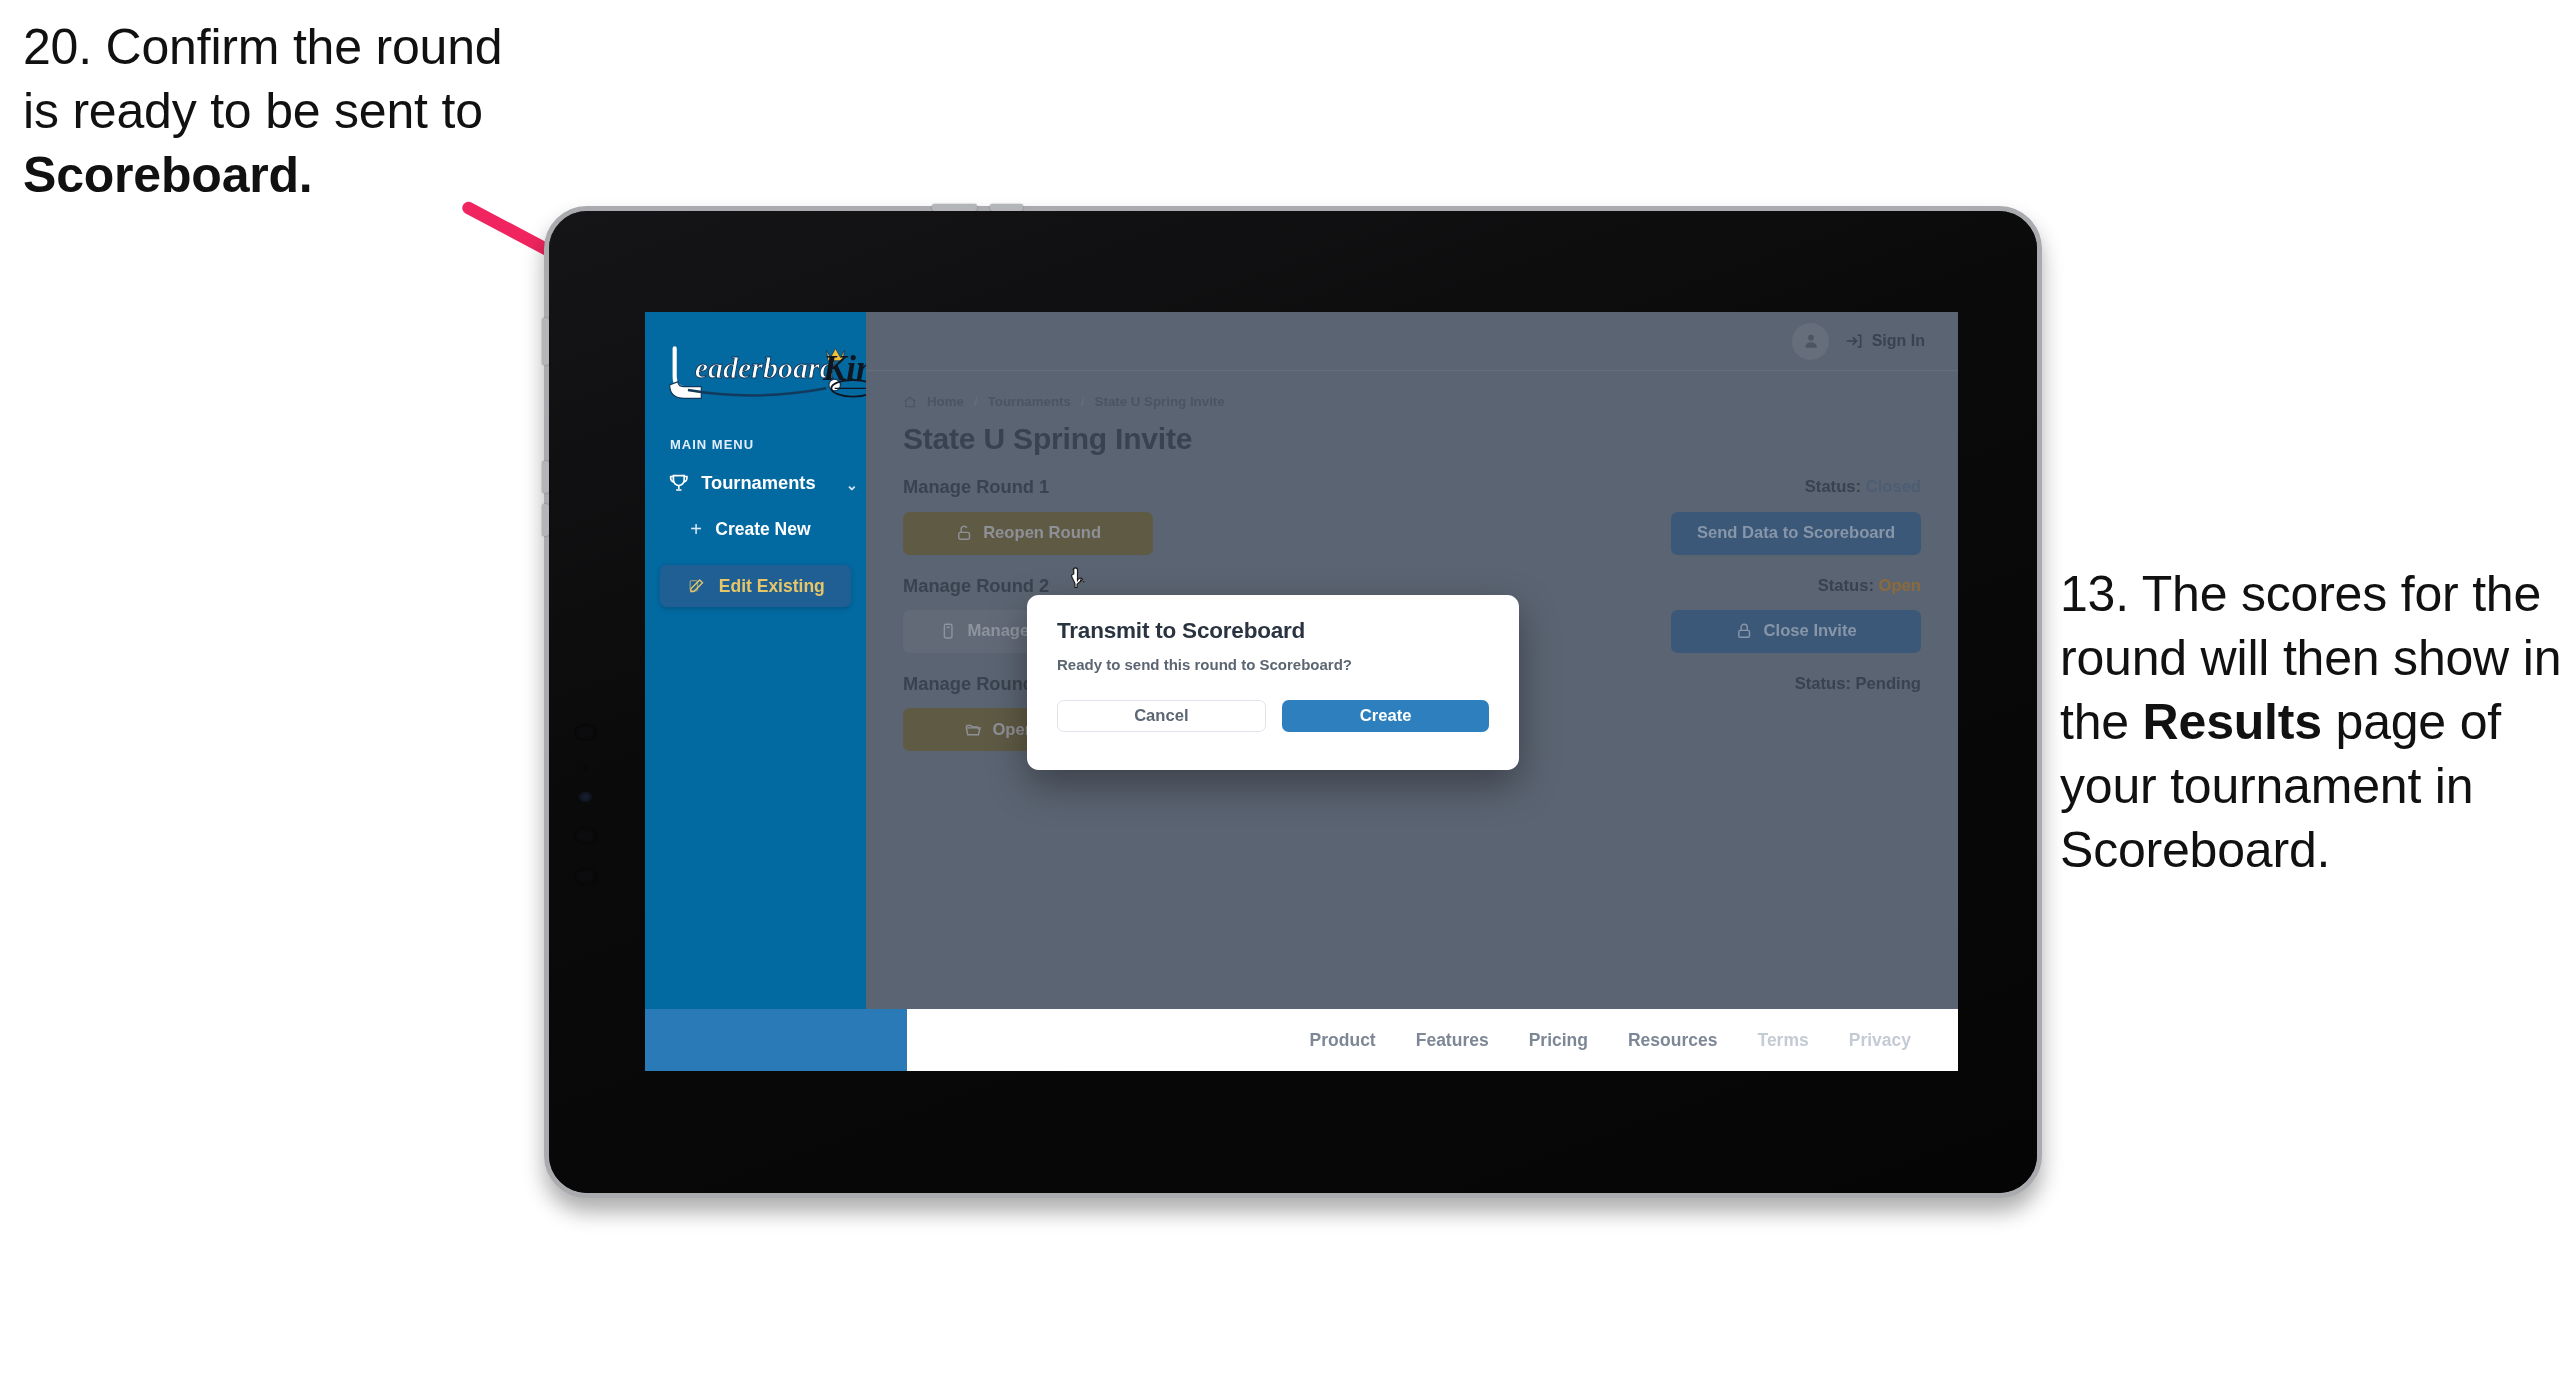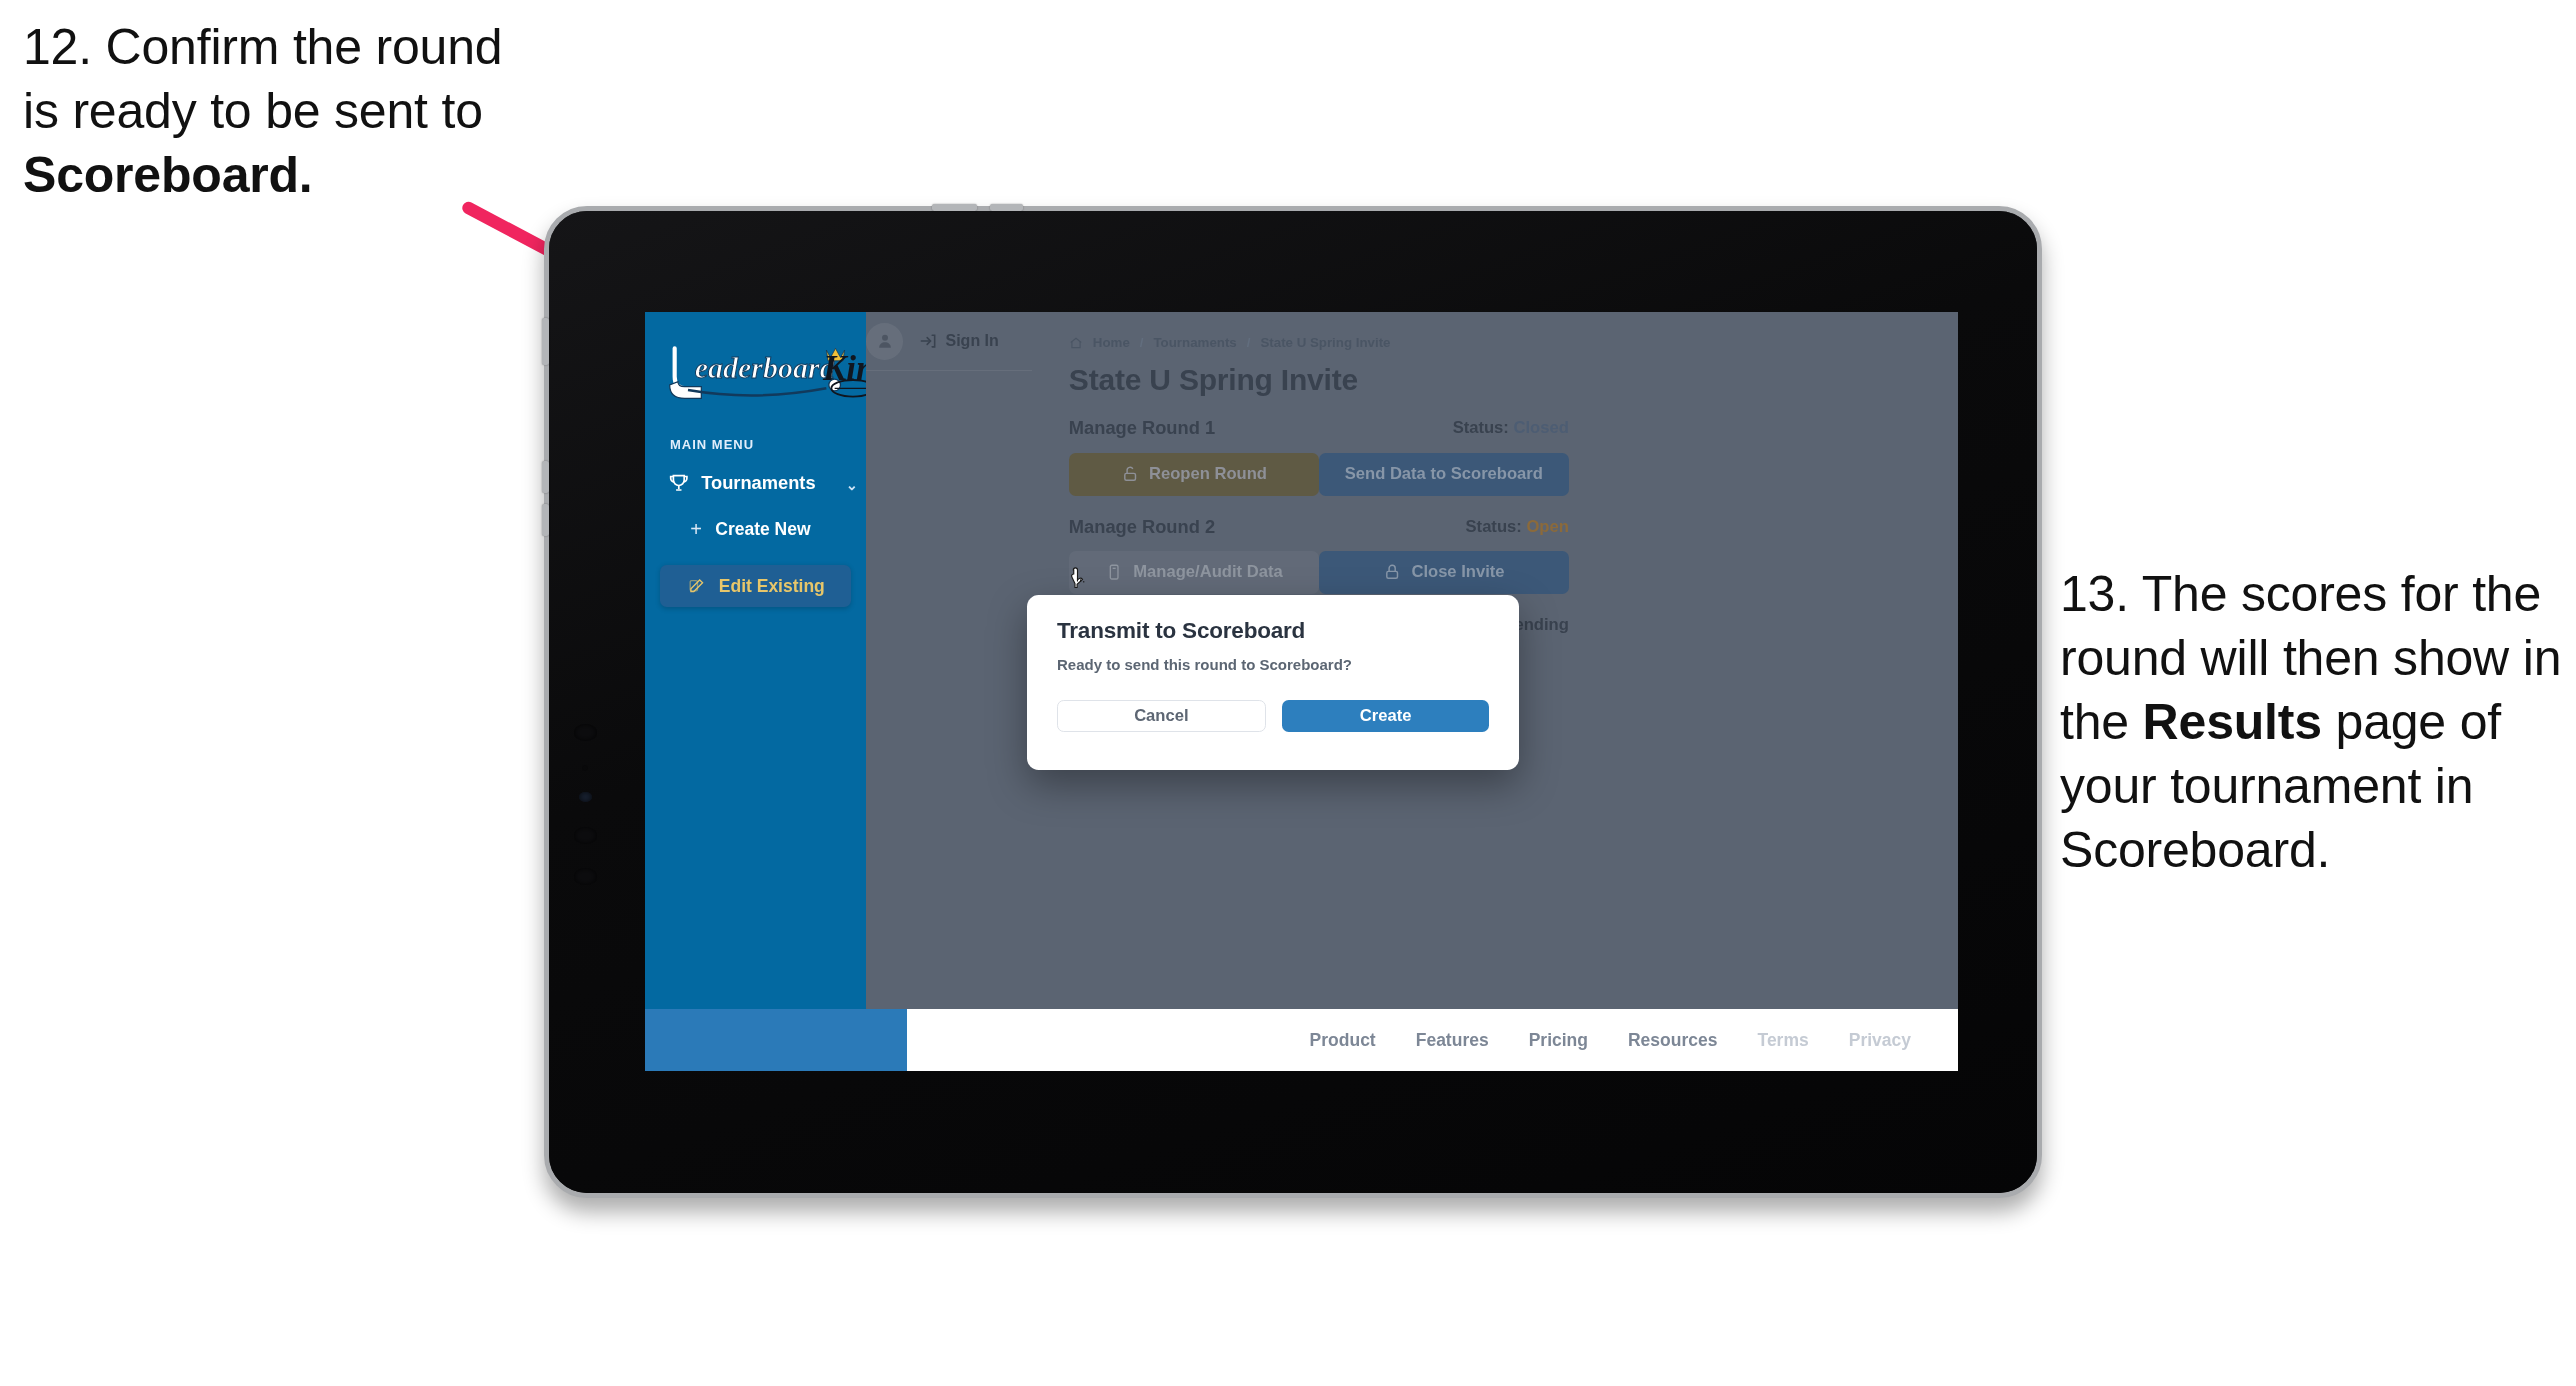--- a/index.html
+++ b/index.html
@@ -160,21 +160,21 @@
   }
   .nav-sub .plus { font-size: 20px; font-weight: 400; color:#dce9f6; line-height:1; }
 
   
   #content {
     flex: 1;
     min-width: 0;
     background: #5b6472;
     position: relative;
     display: flex;
-    flex-direction: row;
+    flex-direction: column;
   }
   #topbar {
     height: 58px;
     display: flex;
     align-items: center;
     justify-content: flex-end;
     gap: 15px;
     padding-right: 33px;
     border-bottom: 0.8px solid rgba(255,255,255,0.07);
     flex: none;
@@ -314,21 +314,21 @@
     width: 25px;
     height: 32px;
     pointer-events: none;
     z-index: 40;
   }
 </style>
 </head>
 <body>
 
 <div class="caption" id="caption-left">
-  <div>12. Confirm the round</div>
+  <div>20. Confirm the round</div>
   <div>is ready to be sent to</div>
   <div><b>Scoreboard.</b></div>
 </div>
 
 <div class="caption" id="caption-right">
   <span>13. The scores for the round will then show in the </span><b>Results</b><span> page of your tournament in Scoreboard.</span>
 </div>
 
 <svg id="arrow-svg" viewBox="0 0 3096 1666">
   <defs></defs>

